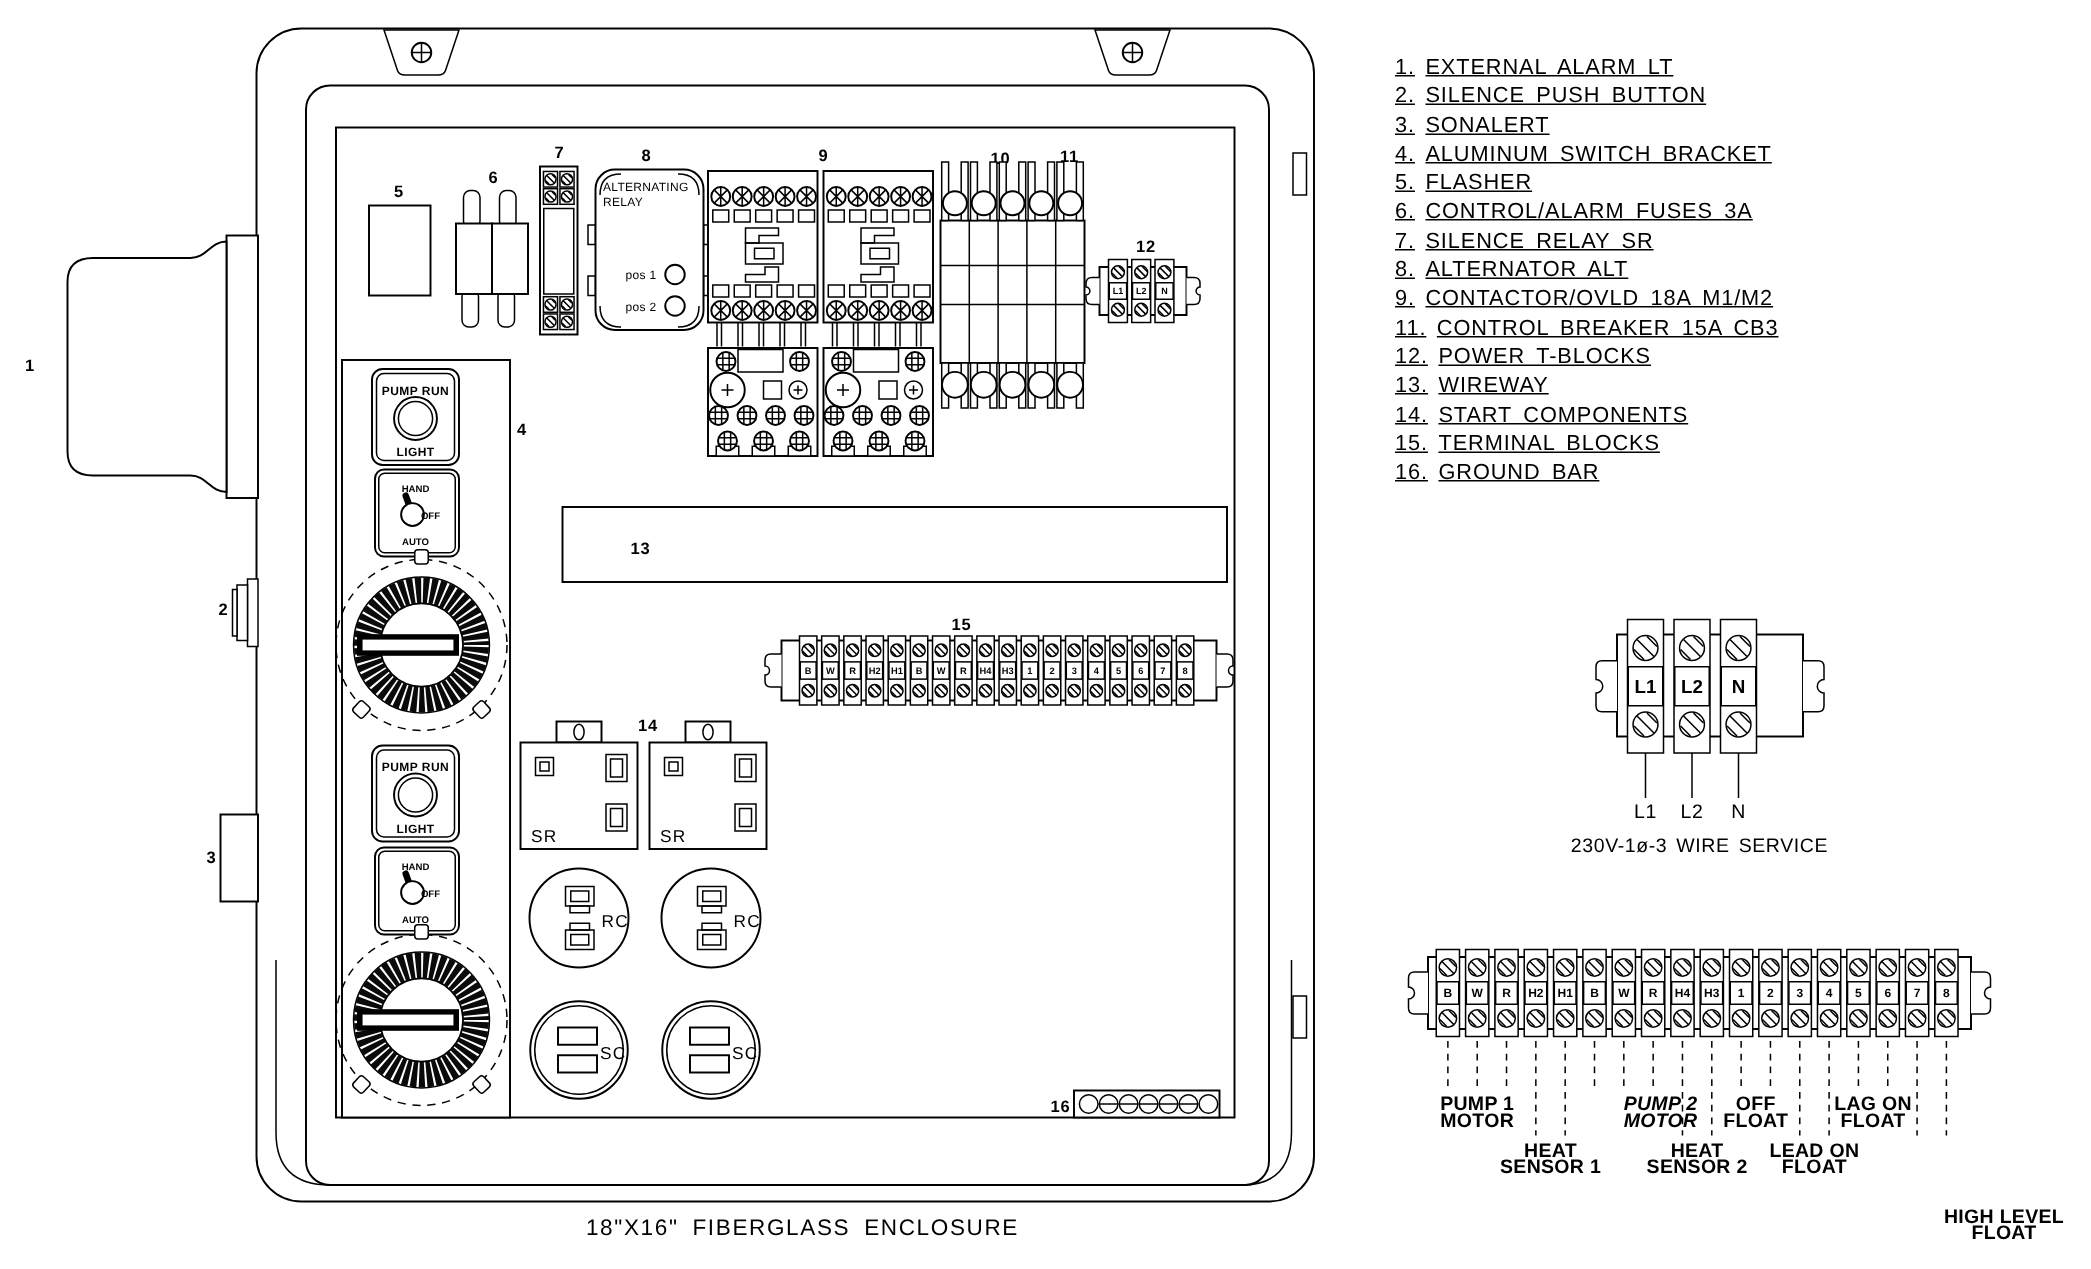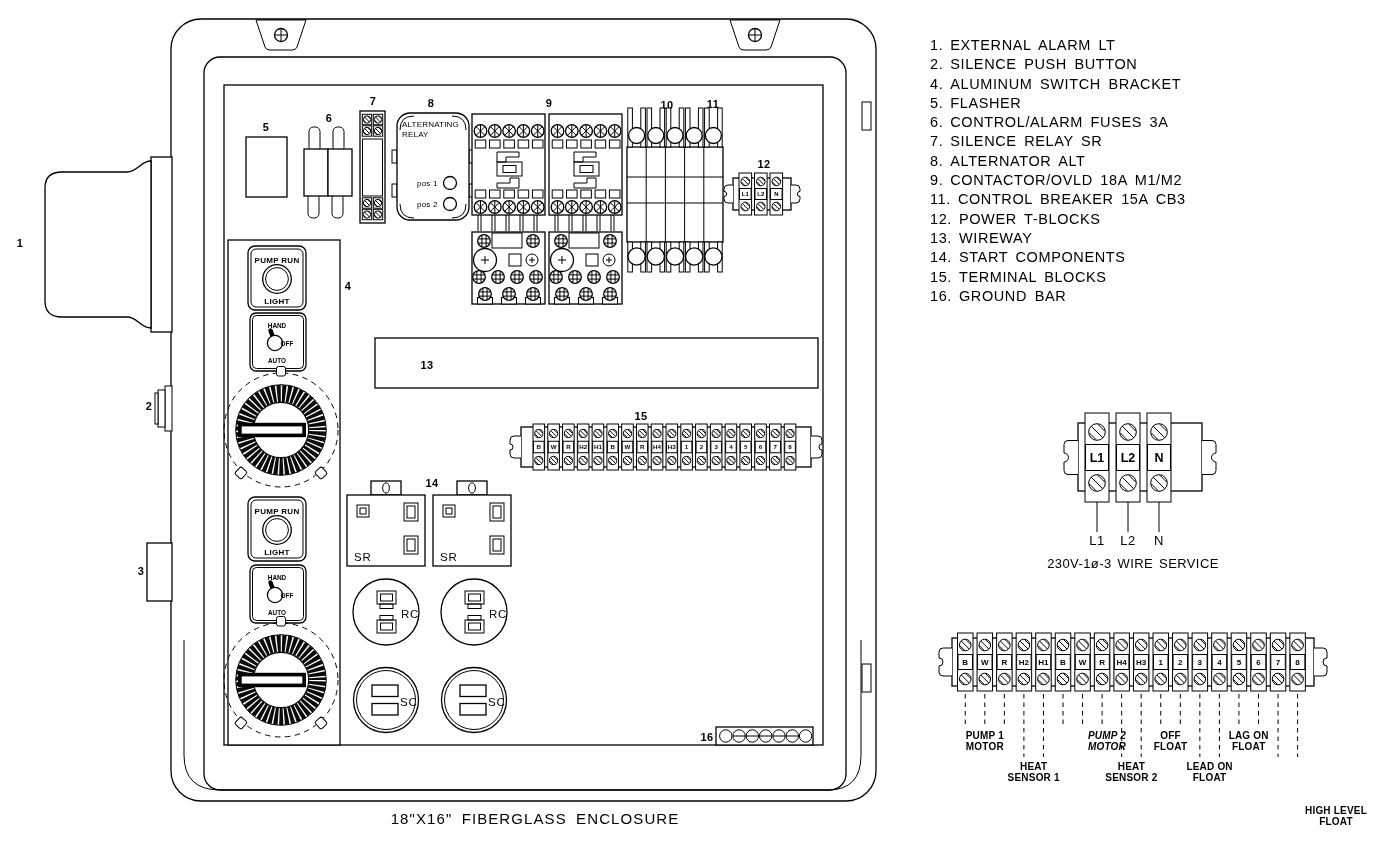--- a/index.html
+++ b/index.html
@@ -10,27 +10,27 @@
   .ln{fill:none;stroke:#000;stroke-width:1.3;}
   .fw{fill:#fff;stroke:#000;stroke-width:1.3;}
   .thin{stroke-width:1;}
   .dash{stroke-dasharray:5.5 4.5;}
   .callout{font-size:11px;font-weight:600;text-anchor:middle;letter-spacing:.5px;}
   .t-comp{font-size:8px;font-weight:600;letter-spacing:.3px;text-anchor:middle;}
   .t-hoa{font-size:6.4px;font-weight:600;text-anchor:middle;}
   .t-alt{font-size:8px;font-weight:500;letter-spacing:.2px;}
   .t-ref{font-size:11.5px;font-weight:500;letter-spacing:.8px;}
   #legend{position:absolute;left:930px;top:36px;}
-  .lg-row{line-height:19.3px;font-size:14.5px;letter-spacing:.6px;word-spacing:3px;white-space:nowrap;}
+  .lg-row{line-height:19.3px;font-size:14.5px;letter-spacing:.6px;word-spacing:3px;white-space:nowrap;text-decoration:underline;}
   .lg-num{margin-right:7px;}
   .cap{position:absolute;text-align:center;}
   #cap-enclosure{left:300px;top:810px;width:470px;font-size:15px;letter-spacing:1.1px;word-spacing:4px;}
   #cap-service{left:1023px;top:556px;width:220px;font-size:13px;letter-spacing:.4px;word-spacing:2px;}
   .wire-lbl{position:absolute;width:30px;text-align:center;font-size:13px;letter-spacing:.4px;top:533px;}
-  .grp-lbl{position:absolute;width:110px;text-align:center;font-size:10px;font-weight:700;
+  .grp-lbl{position:absolute;width:110px;text-align:center;font-size:13px;font-weight:700;
            line-height:11px;letter-spacing:.2px;}
 </style>
 </head>
 <body>
 
 <div class="canvas">
 
 <svg width="1394" height="846" viewBox="0 0 1394 846" xmlns="http://www.w3.org/2000/svg" xmlns:xlink="http://www.w3.org/1999/xlink">
   <defs>
 
@@ -766,20 +766,21 @@
         <line x1="1238.95" y1="694" x2="1238.95" y2="727" class="ln thin" stroke-dasharray="4.5 4"></line>
         <line x1="1258.5" y1="694" x2="1258.5" y2="727" class="ln thin" stroke-dasharray="4.5 4"></line>
         <line x1="1278.05" y1="694" x2="1278.05" y2="757" class="ln thin" stroke-dasharray="4.5 4"></line>
         <line x1="1297.6" y1="694" x2="1297.6" y2="757" class="ln thin" stroke-dasharray="4.5 4"></line>
       </g>
 </svg>
 
 <div id="legend">
       <div class="lg-row"><span class="lg-num">1.</span><span>EXTERNAL ALARM LT</span></div>
       <div class="lg-row"><span class="lg-num">2.</span><span>SILENCE PUSH BUTTON</span></div>
+      <div class="lg-row"><span class="lg-num">3.</span><span>SONALERT</span></div>
       <div class="lg-row"><span class="lg-num">4.</span><span>ALUMINUM SWITCH BRACKET</span></div>
       <div class="lg-row"><span class="lg-num">5.</span><span>FLASHER</span></div>
       <div class="lg-row"><span class="lg-num">6.</span><span>CONTROL/ALARM FUSES 3A</span></div>
       <div class="lg-row"><span class="lg-num">7.</span><span>SILENCE RELAY SR</span></div>
       <div class="lg-row"><span class="lg-num">8.</span><span>ALTERNATOR ALT</span></div>
       <div class="lg-row"><span class="lg-num">9.</span><span>CONTACTOR/OVLD 18A M1/M2</span></div>
       <div class="lg-row"><span class="lg-num">11.</span><span>CONTROL BREAKER 15A CB3</span></div>
       <div class="lg-row"><span class="lg-num">12.</span><span>POWER T-BLOCKS</span></div>
       <div class="lg-row"><span class="lg-num">13.</span><span>WIREWAY</span></div>
       <div class="lg-row"><span class="lg-num">14.</span><span>START COMPONENTS</span></div>

